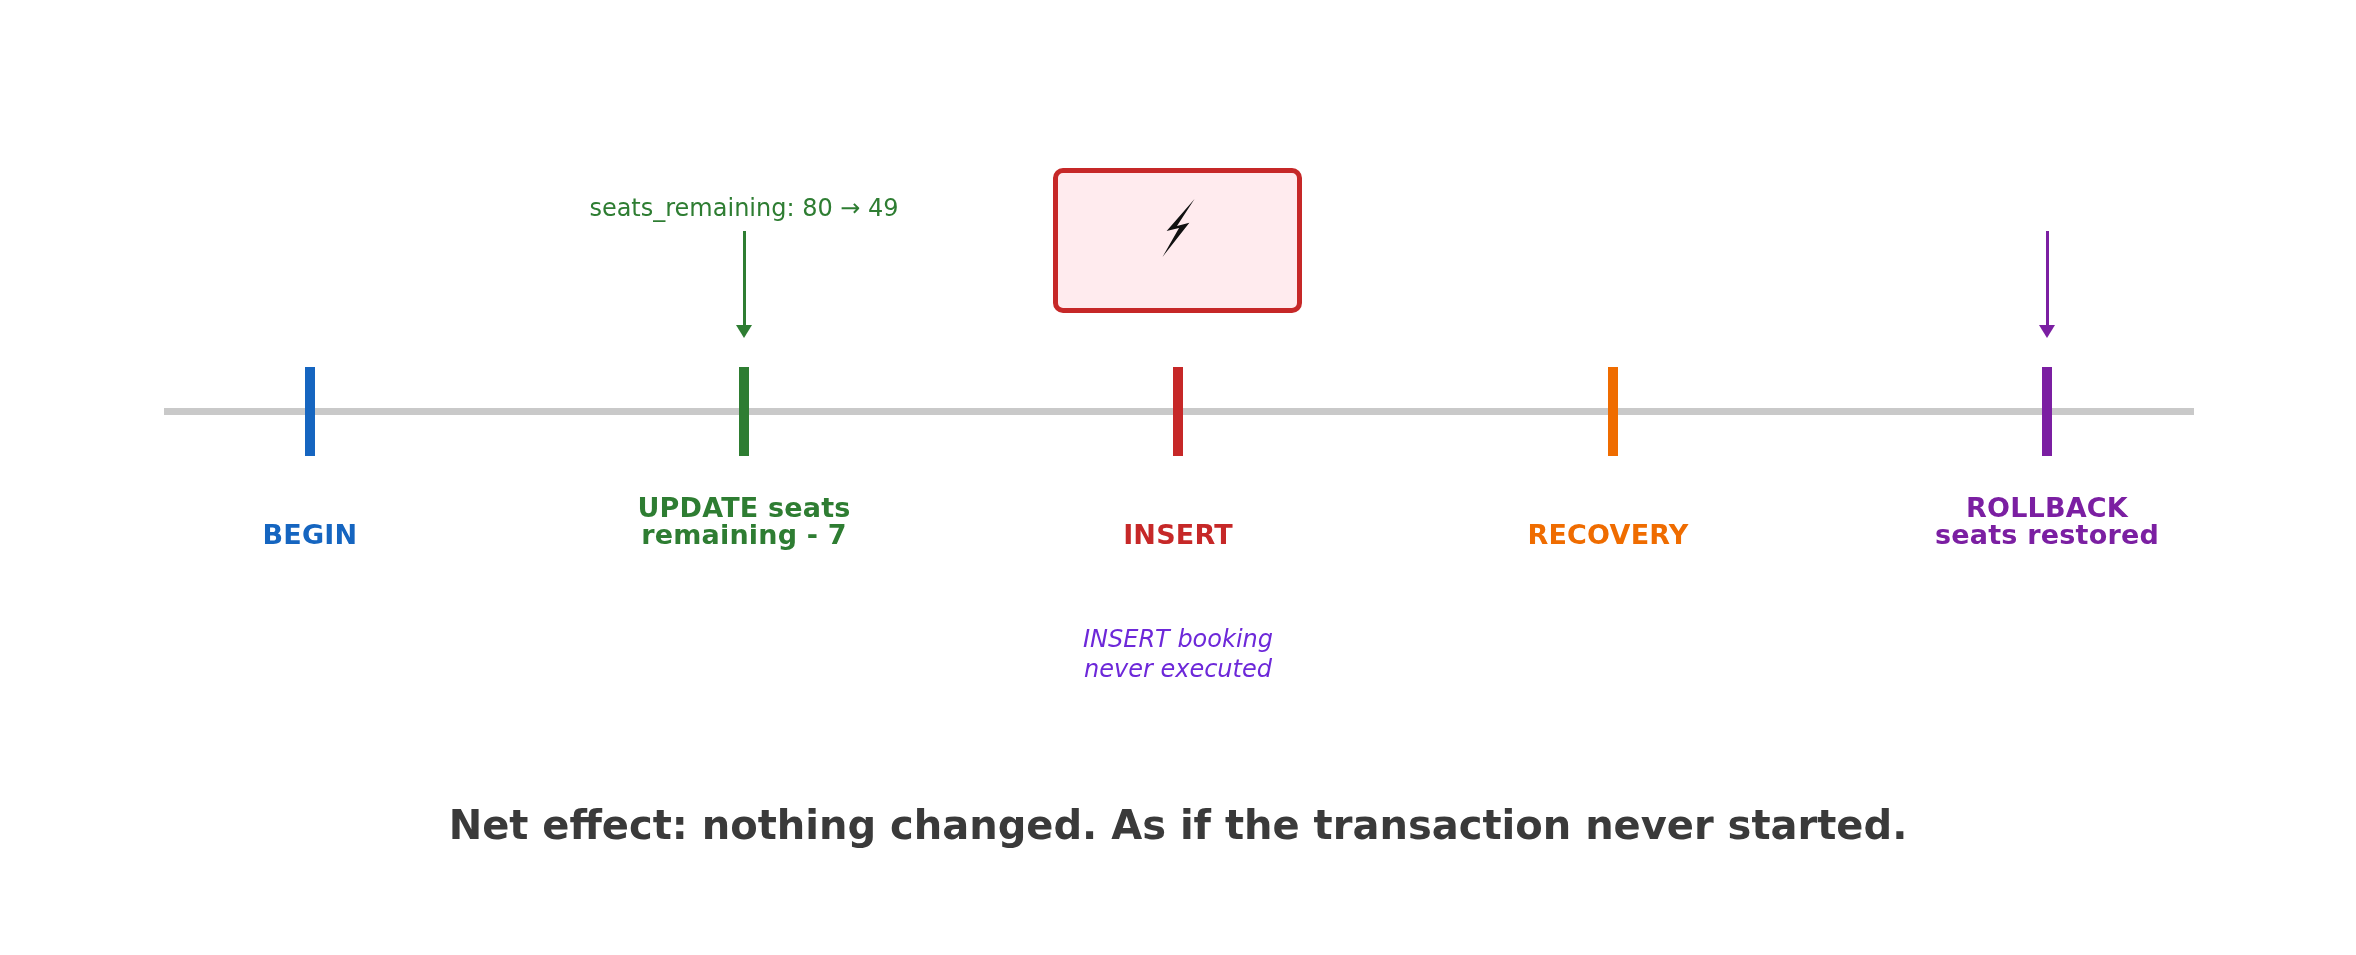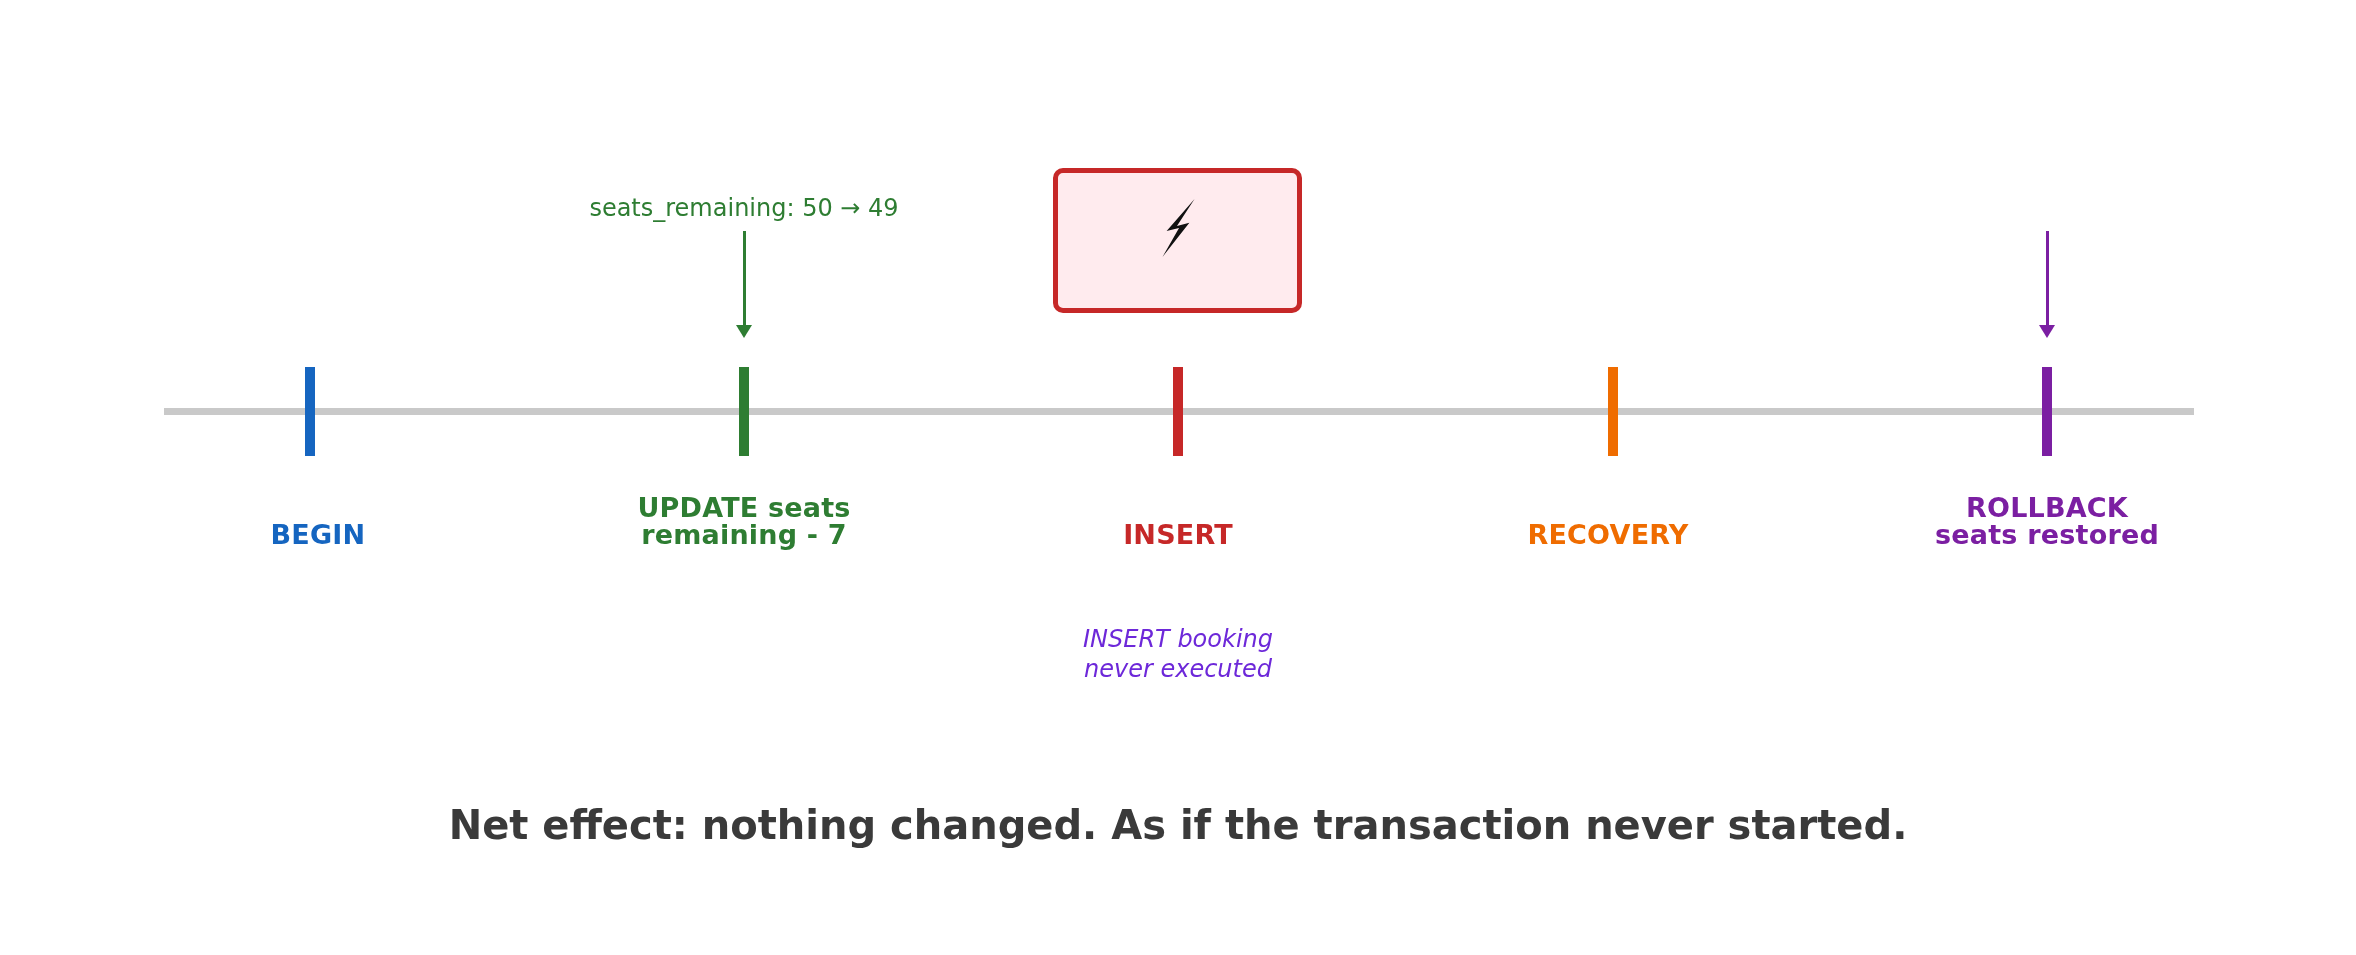--- a/index.html
+++ b/index.html
@@ -22,21 +22,21 @@
   .tick.recovery{left:1608px;background:#EF6C00;}
   .tick.rollback{left:2042px;background:#7B1FA2;}
 
   
   .event-label{
     position:absolute;top:494px;width:440px;
     text-align:center;font-weight:bold;font-size:27px;line-height:27px;
     white-space:pre-line;letter-spacing:0.2px;
   }
   .event-label.one-line{padding-top:27px;}
-  .event-label.begin   {left:98px;  color:#1565C0;}
+  .event-label.begin   {left:90px;  color:#1565C0;}
   .event-label.update  {left:524px; color:#2E7D32;}
   .event-label.crash   {left:958px; color:#C62828;}
   .event-label.recovery{left:1388px;color:#EF6C00;}
   .event-label.rollback{left:1827px;color:#7B1FA2;}
 
   
   .annotation-text{
     position:absolute;top:196px;width:520px;text-align:center;
     font-size:24px;line-height:25px;
   }
@@ -74,21 +74,21 @@
   .caption{
     position:absolute;left:0;top:802px;width:2356px;
     text-align:center;font-weight:bold;font-size:40px;color:#3A3A3A;
   }
 </style>
 </head>
 <body>
 
 <div id="stage">
 
-  <div class="annotation-text green">seats_remaining: 50 → 49</div>
+  <div class="annotation-text green">seats_remaining: 80 → 49</div>
   <div class="arrow-stem green"></div>
   <div class="arrow-head green"></div>
 
   <div class="arrow-stem purple"></div>
   <div class="arrow-head purple"></div>
 
   <div class="crash-box">
     <svg class="bolt" viewBox="0 0 40 60" xmlns="http://www.w3.org/2000/svg">
       <path d="M36 2 L9 33 L21 30 L5 58 L31 25 L19 28 Z" fill="#111111"></path>
     </svg>

